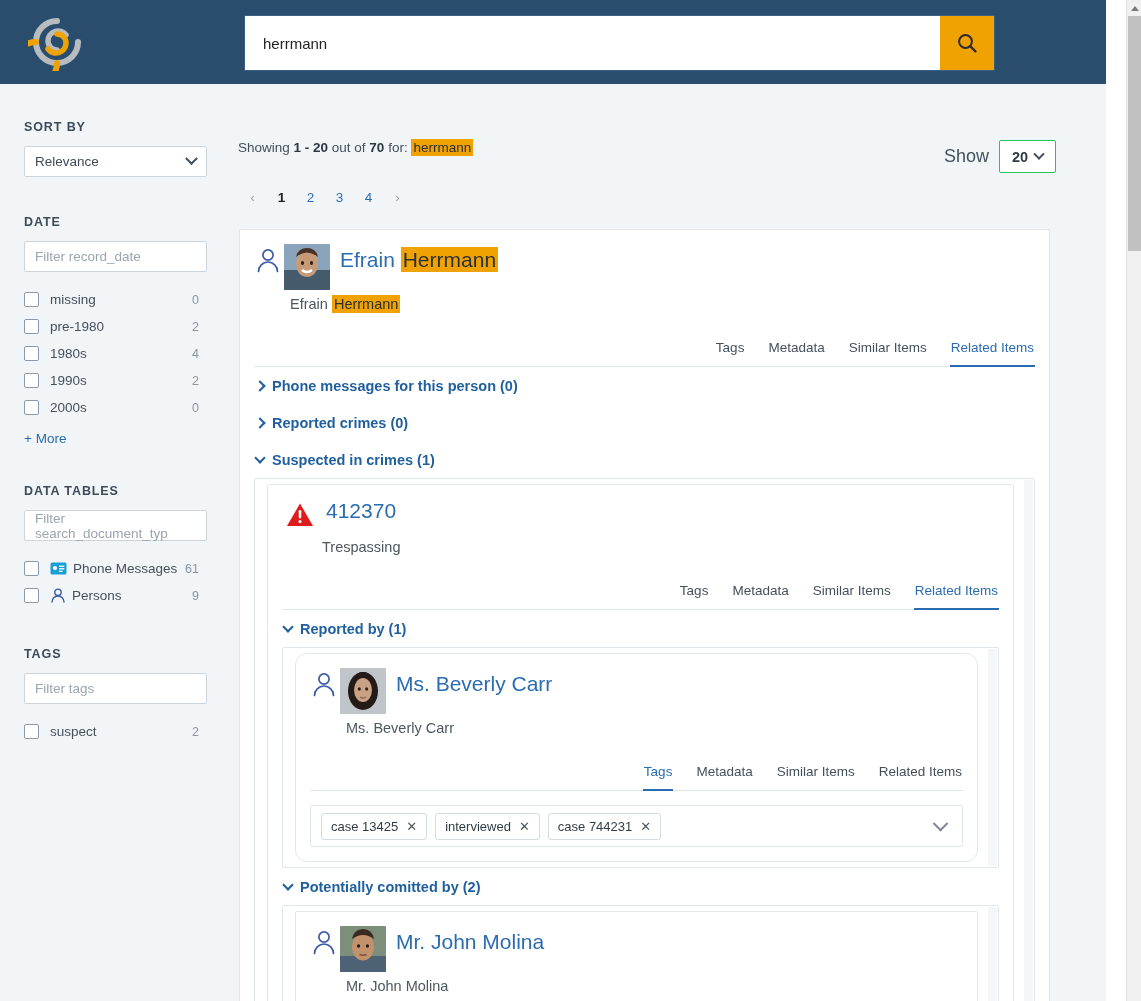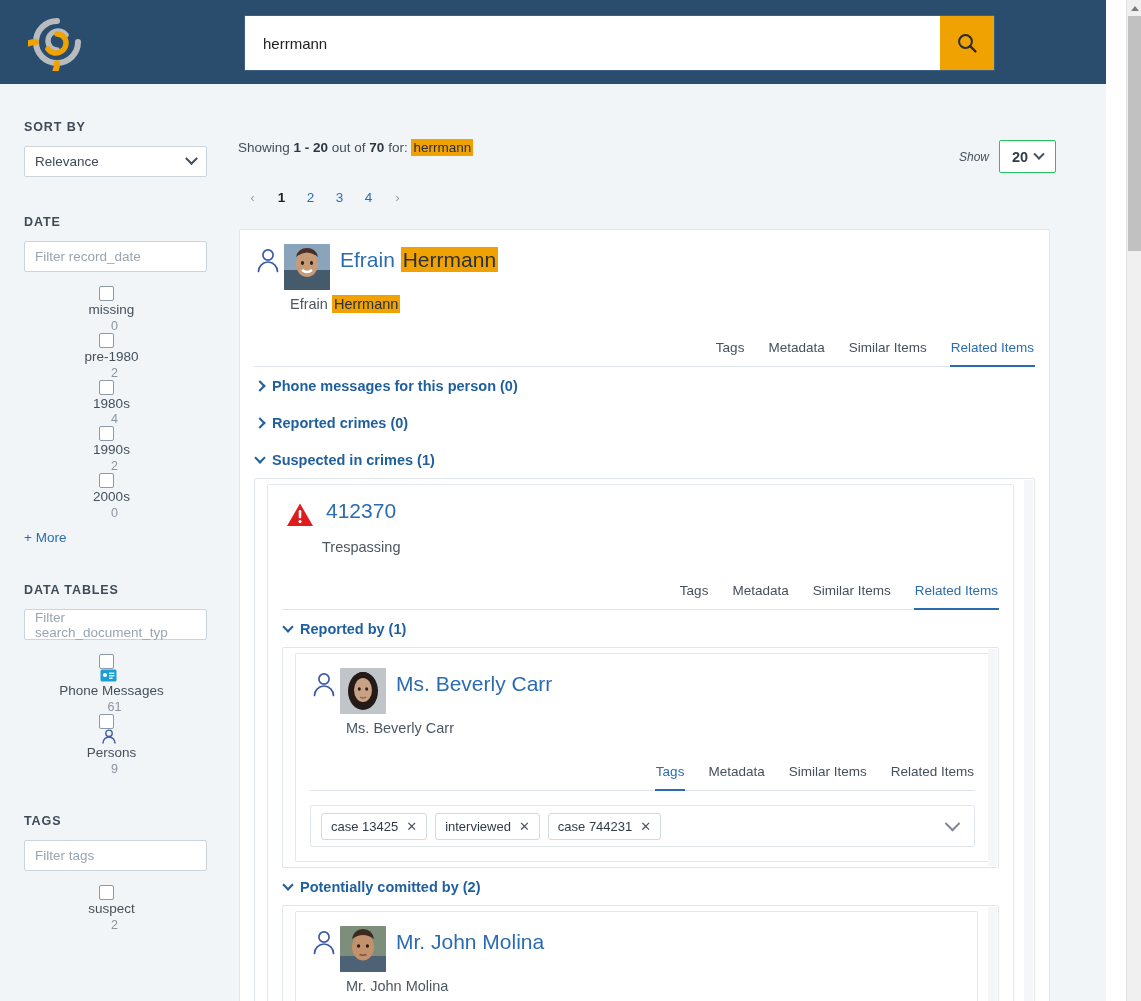--- a/index.html
+++ b/index.html
@@ -135,21 +135,20 @@
   }
   .gap-lg { height: 38px; }
   .facet-list { margin-top: 14px; }
   .facet-row {
     display: flex; align-items: center;
     min-height: 27px;
     font-size: 13.5px;
     color: #46505a;
     position: relative;
     padding-right: 8px;
-    flex-direction: column;
   }
   .facet-row .cb {
     width: 15px; height: 15px;
     border: 1px solid #8c99a6;
     background: #fff;
     border-radius: 2px;
     margin-right: 11px;
     flex: none;
     cursor: pointer;
   }
@@ -173,21 +172,21 @@
     display: flex; align-items: flex-start;
     padding: 56px 50px 0 7px;
     justify-content: space-between;
   }
   .showing {
     font-size: 13.5px; color: #44505c;
   }
   .showing b { font-weight: bold; color: #2d3741;}
   .hl { background: #f0a202; color: #2b3038; padding: 1px 2px; }
   .showbox { display: flex; align-items: center; gap: 10px;}
-  .showbox .lbl { font-size: 12px; color: #44505c; font-style: italic; }
+  .showbox .lbl { font-size: 18px; color: #44505c; }
   .showbox .sel {
     width: 57px; height: 33px;
     border: 1px solid #22c55e; background: #fff; border-radius: 2px;
     display: flex; align-items: center; justify-content: center; gap: 7px;
     font-size: 14.5px; font-weight: bold; color: #2f3b47;
     cursor: pointer;
   }
   .pager {
     display: flex; align-items: center; gap: 0px;
     padding-left: 7px;
@@ -576,21 +575,21 @@
                 <div class="rel-section">
 
                   <div class="rel-toggle">
                     <span class="caret open"></span>
                     <span>Reported by (1)</span>
                   </div>
 
                   <div class="nest" style="margin-right:14px;">
                     <div class="mini-scroll"></div>
                     <div class="nest-inner">
-                      <div class="inner-card" style="margin-right:0;">
+                      <div class="inner-card" style="margin-right:12px;border-radius:12px;">
                         <div class="entity-head">
                           <span class="person-glyph">
                             <svg width="24" height="25" viewBox="0 0 24 25">
                               <circle cx="12" cy="7" r="5.1" fill="none" stroke="#3b5aa6" stroke-width="1.7"></circle>
                               <path d="M2.5 23.5 a9.5 9.5 0 0 1 19 0" fill="none" stroke="#3b5aa6" stroke-width="1.7" stroke-linecap="round"></path>
                             </svg>
                           </span>
                           <div class="avatar">
                             <svg width="46" height="46" viewBox="0 0 46 46">
                               <rect width="46" height="46" fill="#bfc5c9"></rect>

